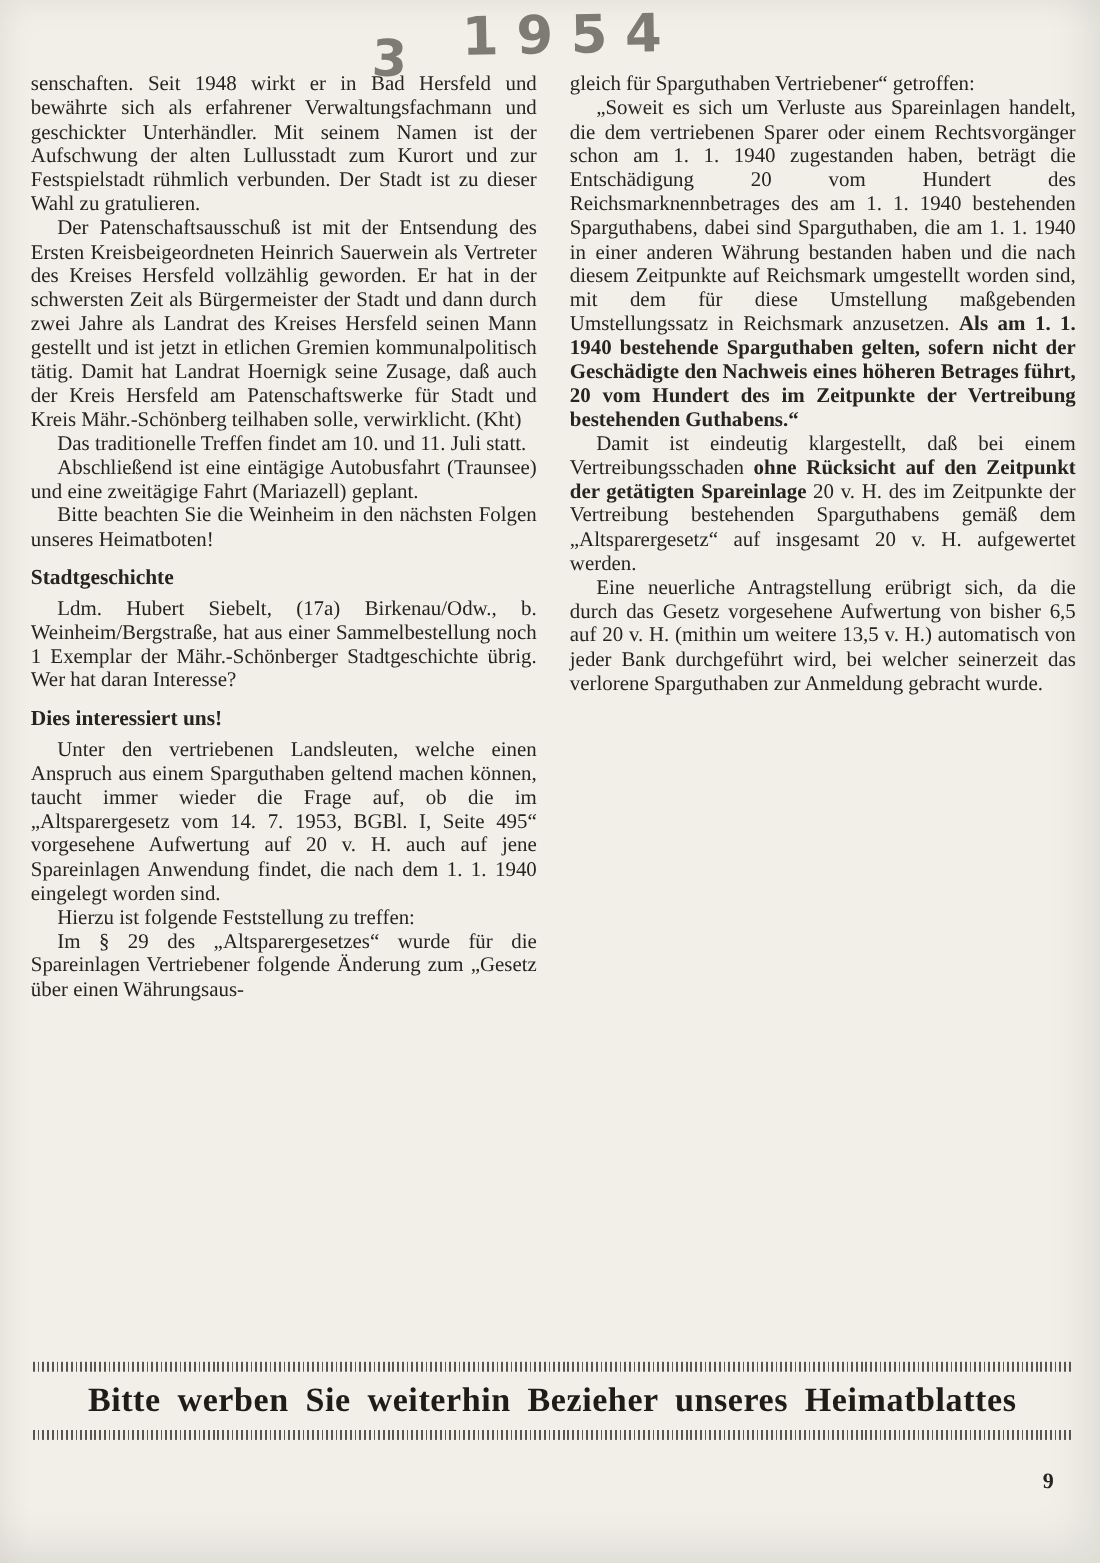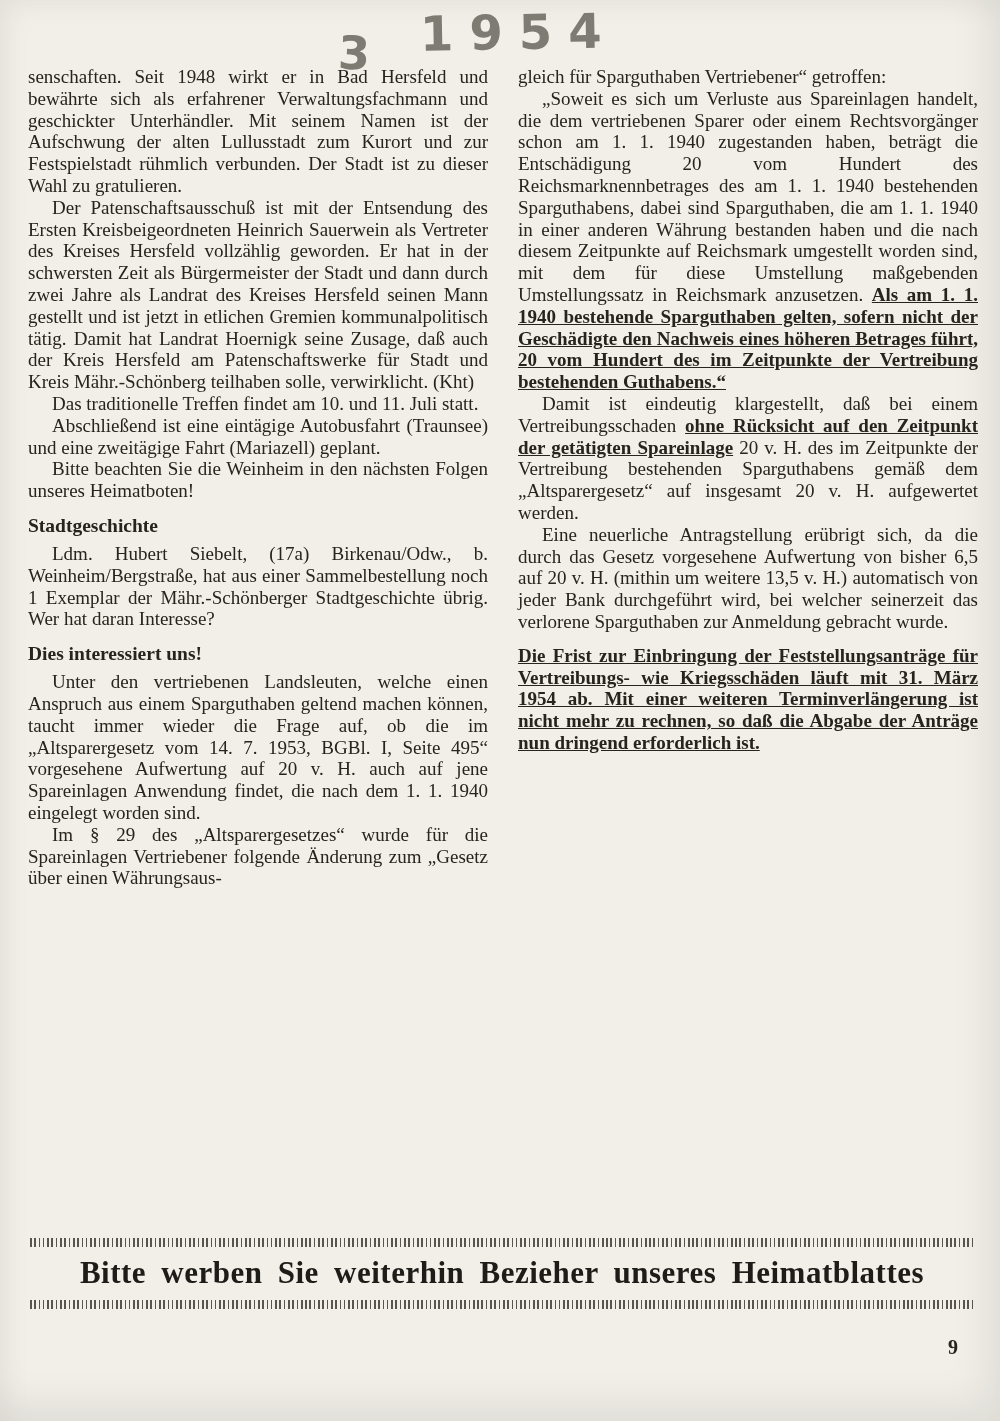--- a/index.html
+++ b/index.html
@@ -34,21 +34,21 @@
   .col { flex:1 1 0; min-width:0; }
   .para {
     margin:0;
     font-size:19px;
     line-height:21.8px;
     text-align:justify;
     hyphens:auto;
     -webkit-hyphens:auto;
   }
   .indent { text-indent:24px; }
-  .bold { font-weight:bold;text-decoration:underline; }
+  .bold { font-weight:bold; }
   .space-top { margin-top:12px; }
   .gmain {
     margin:18px 0 10px;
     text-align:center;
     font-family:"Liberation Sans", sans-serif;
     font-weight:bold;
     font-size:35px;
     letter-spacing:0.5px;
     color:#1d1c18;
   }
@@ -101,33 +101,33 @@
       <p class="para indent">Abschließend ist eine eintägige Autobusfahrt (Traunsee) und eine zweitägige Fahrt (Mariazell) geplant.</p>
       <p class="para indent">Bitte beachten Sie die Weinheim in den nächsten Folgen unseres Heimatboten!</p>
 
       <h3 class="subhead">Stadtgeschichte</h3>
 
       <p class="para indent">Ldm. Hubert Siebelt, (17a) Birkenau/Odw., b. Weinheim/Bergstraße, hat aus einer Sammelbestellung noch 1 Exemplar der Mähr.-Schönberger Stadtgeschichte übrig. Wer hat daran Interesse?</p>
 
       <h3 class="subhead">Dies interessiert uns!</h3>
 
       <p class="para indent">Unter den vertriebenen Landsleuten, welche einen Anspruch aus einem Sparguthaben geltend machen können, taucht immer wieder die Frage auf, ob die im „Altsparergesetz vom 14. 7. 1953, BGBl. I, Seite 495“ vorgesehene Aufwertung auf 20 v. H. auch auf jene Spareinlagen Anwendung findet, die nach dem 1. 1. 1940 eingelegt worden sind.</p>
+      <p class="para indent">Hierzu ist folgende Feststellung zu treffen:</p>
       <p class="para indent">Im § 29 des „Altsparergesetzes“ wurde für die Spareinlagen Vertriebener folgende Änderung zum „Gesetz über einen Währungsaus-</p>
     </div>
 
     <div class="col">
       <p class="para">gleich für Sparguthaben Vertriebener“ getroffen:</p>
 
       <p class="para indent"><span>„Soweit es sich um Verluste aus Spareinlagen handelt, die dem vertriebenen Sparer oder einem Rechtsvorgänger schon am 1. 1. 1940 zugestanden haben, beträgt die Entschädigung 20 vom Hundert des Reichsmarknennbetrages des am 1. 1. 1940 bestehenden Sparguthabens, dabei sind Sparguthaben, die am 1. 1. 1940 in einer anderen Währung bestanden haben und die nach diesem Zeitpunkte auf Reichsmark umgestellt worden sind, mit dem für diese Umstellung maßgebenden Umstellungssatz in Reichsmark anzusetzen. </span><span class="bold">Als am 1. 1. 1940 bestehende Sparguthaben gelten, sofern nicht der Geschädigte den Nachweis eines höheren Betrages führt, 20 vom Hundert des im Zeitpunkte der Vertreibung bestehenden Guthabens.“</span></p>
 
       <p class="para indent"><span>Damit ist eindeutig klargestellt, daß bei einem Vertreibungsschaden </span><span class="bold">ohne Rücksicht auf den Zeitpunkt der getätigten Spareinlage</span><span> 20 v. H. des im Zeitpunkte der Vertreibung bestehenden Sparguthabens gemäß dem „Altsparergesetz“ auf insgesamt 20 v. H. aufgewertet werden.</span></p>
 
       <p class="para indent">Eine neuerliche Antragstellung erübrigt sich, da die durch das Gesetz vorgesehene Aufwertung von bisher 6,5 auf 20 v. H. (mithin um weitere 13,5 v. H.) automatisch von jeder Bank durchgeführt wird, bei welcher seinerzeit das verlorene Sparguthaben zur Anmeldung gebracht wurde.</p>
 
-      <p class="para bold space-top">Die Frist zur Einbringung der Feststellungsanträge für Vertreibungs- wie Kriegsschäden läuft mit 31. März 1954 ab. Mit einer weiteren Terminverlängerung ist nicht mehr zu rechnen, so daß die Abgabe der Anträge nun dringend erforderlich ist.</p>
     </div>
 
   </div>
 
   <div class="footer">
     <div class="rule"></div>
     <div class="banner">Bitte werben Sie weiterhin Bezieher unseres Heimatblattes</div>
     <div class="rule"></div>
   </div>
 

